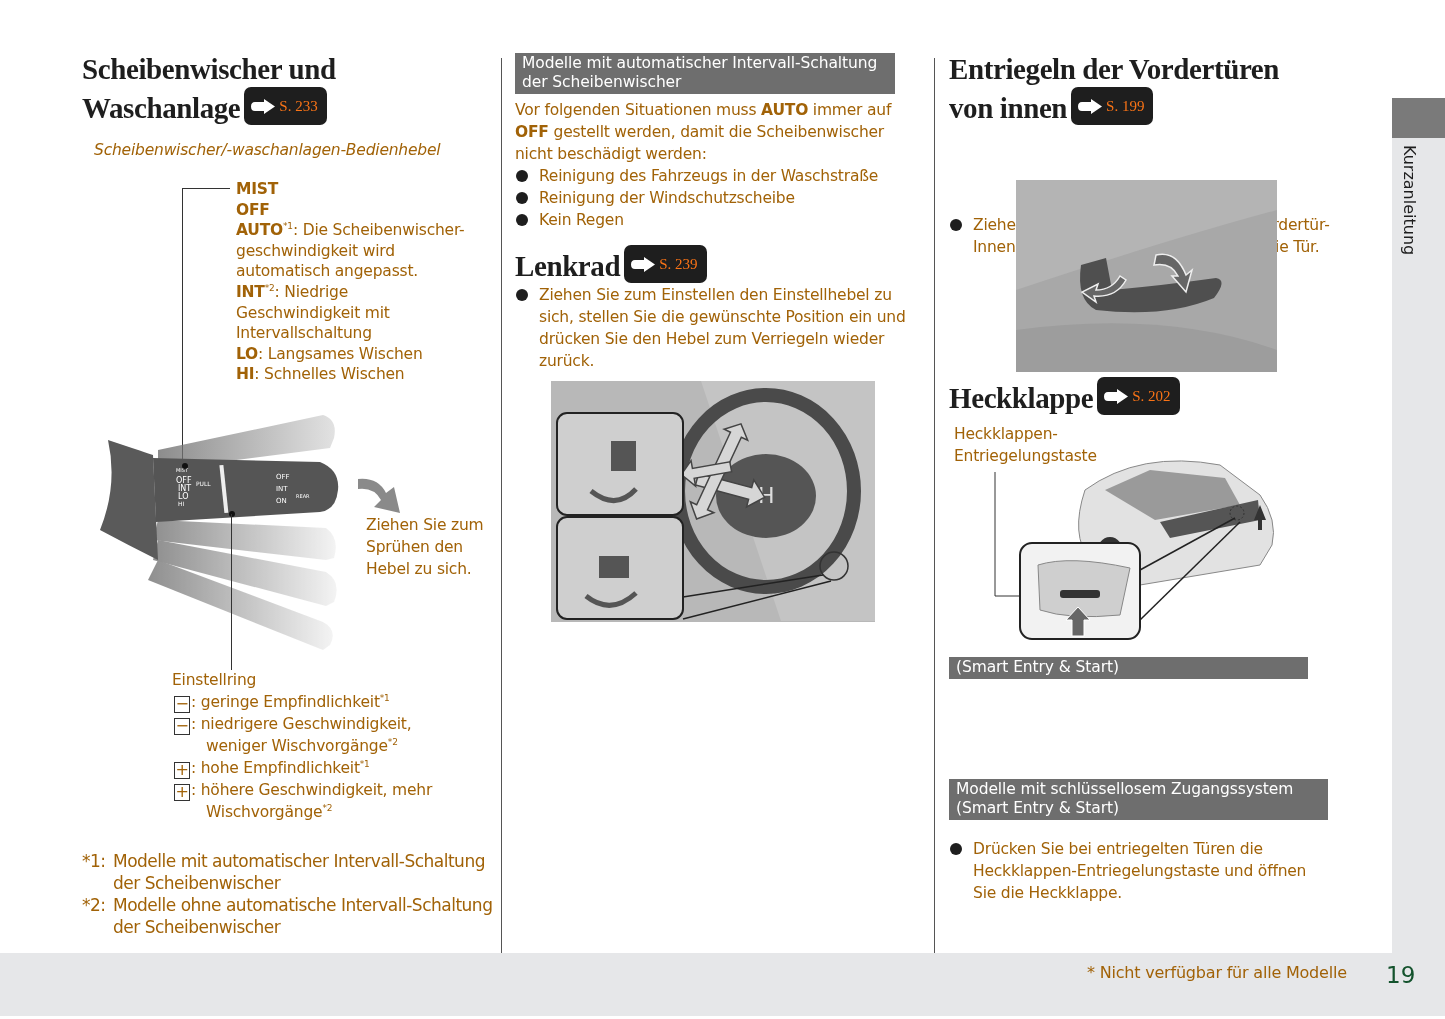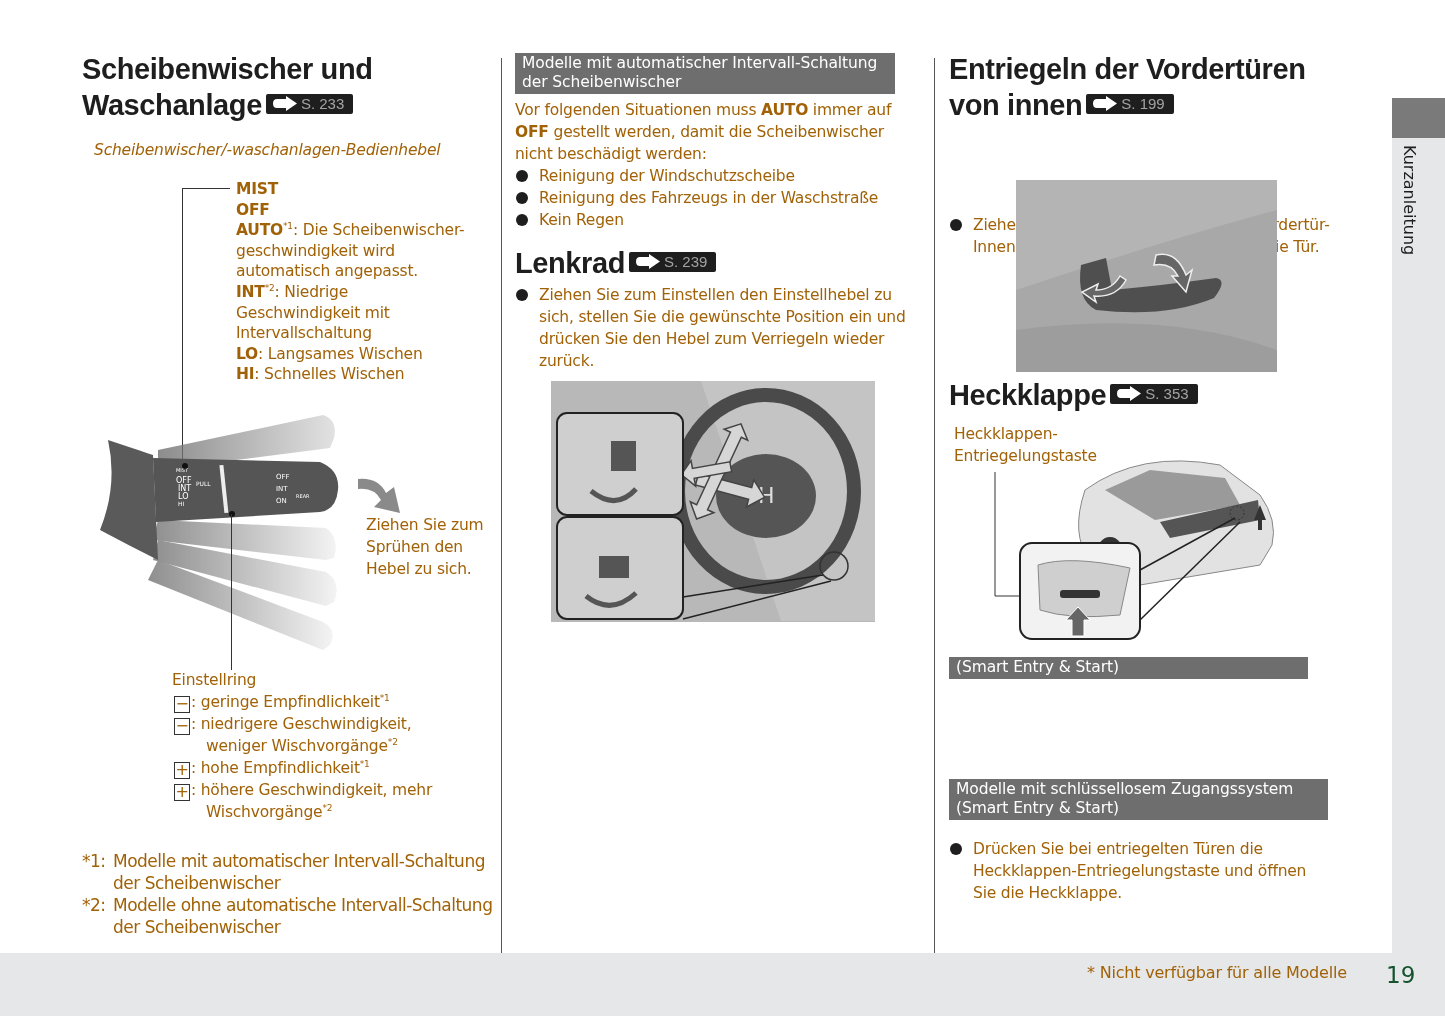--- a/index.html
+++ b/index.html
@@ -2,25 +2,25 @@
 <html><head>
 <meta charset="utf-8">
 <style>
   html, body { margin: 0; padding: 0; }
   body {
     width: 1445px; height: 1019px; position: relative; overflow: hidden;
     background: #ffffff; color: #1e1e1e;
     font-family: "DejaVu Sans", sans-serif;
   }
   .abs { position: absolute; }
-  .h1 { font-family: Liberation Sans, sans-serif; font-weight: bold; font-size: 29px; line-height: 36px; color: #1e1e1e; letter-spacing: -0.4px; }
+  .h1 { font-family: Liberation Serif, serif; font-weight: bold; font-size: 29px; line-height: 36px; color: #1e1e1e; letter-spacing: -0.4px; }
   .txt { font-size: 15.5px; line-height: 22px; color: #a16207; letter-spacing: -0.2px; }
   .pill {
-    display: inline-flex; align-items: center; height: 20px; padding: 0 9px 0 5px;
-    background: #1e1e1e; color: #a3a3a3; border-radius: 2px; font-size: 15px; font-weight: normal;
+    display: inline-flex; align-items: center; height: 38px; padding: 0 9px 0 5px;
+    background: #1e1e1e; color: #f97316; border-radius: 7px; font-size: 15px; font-weight: normal;
     letter-spacing: 0; vertical-align: 4px; margin-left: 4px;
   }
   .pill .arr { display: inline-block; width: 28px; height: 15px; margin-right: 2px; }
   .band { background: #6e6e6e; color: #fff; font-size: 15.5px; line-height: 19px; padding: 1px 7px 2px 7px; letter-spacing: -0.1px; }
   .bullet { position: relative; padding-left: 24px; }
   .bullet .dot { position: absolute; left: 1px; top: 5px; width: 12px; height: 12px; border-radius: 50%; background: #1e1e1e; }
   .vline { position: absolute; width: 1px; background: #555; }
   b { font-weight: bold; }
   sup { font-size: 9px; vertical-align: 6px; line-height: 0; }
   .sq { display: inline-block; width: 16px; height: 17px; border: 1px solid #333; box-sizing: border-box; text-align: center; line-height: 14px; font-size: 16px; vertical-align: -2px; margin-right: 1px; }
@@ -135,22 +135,22 @@
 <div class="abs band" style="left:515px; top:53px; width:366px;">
   <div>Modelle mit automatischer Intervall-Schaltung</div>
   <div>der Scheibenwischer</div>
 </div>
 <div class="abs txt" style="left:515px; top:99px; width:410px;">
   <span>Vor folgenden Situationen muss </span><b>AUTO</b><span> immer auf</span><br>
   <b>OFF</b><span> gestellt werden, damit die Scheibenwischer</span><br>
   <span>nicht beschädigt werden:</span>
 </div>
 <div class="abs txt" style="left:515px; top:165px;" id="midbullets">
+    <div class="bullet"><span class="dot"></span><span>Reinigung des Fahrzeugs in der Waschstraße</span></div>
     <div class="bullet"><span class="dot"></span><span>Reinigung der Windschutzscheibe</span></div>
-    <div class="bullet"><span class="dot"></span><span>Reinigung des Fahrzeugs in der Waschstraße</span></div>
     <div class="bullet"><span class="dot"></span><span>Kein Regen</span></div>
   </div>
 
 <div class="abs h1" style="left:515px; top:245px;">
   <span>Lenkrad</span><span class="pill">
       <svg class="arr" viewBox="0 0 28 15">
         <path d="M2 7.5 Q2 3 6 3 H15 V0 L26 7.5 L15 15 V12 H6 Q2 12 2 7.5 Z" fill="#fff"></path>
       </svg>
       <span>S. 239</span>
     </span>
@@ -215,21 +215,21 @@
     <path d="M140 75 Q160 70 170 95 L176 90 L170 112 L156 96 L162 96 Q155 82 138 85 Z" fill="#666" stroke="#eee" stroke-width="1.5"></path>
     <path d="M110 100 Q100 118 78 116 L80 122 L66 112 L82 104 L80 110 Q96 110 104 96 Z" fill="#666" stroke="#eee" stroke-width="1.5"></path>
   </svg>
 </div>
 
 <div class="abs h1" style="left:949px; top:377px;">
   <span>Heckklappe</span><span class="pill">
       <svg class="arr" viewBox="0 0 28 15">
         <path d="M2 7.5 Q2 3 6 3 H15 V0 L26 7.5 L15 15 V12 H6 Q2 12 2 7.5 Z" fill="#fff"></path>
       </svg>
-      <span>S. 353</span>
+      <span>S. 202</span>
     </span>
 </div>
 <div class="abs txt" style="left:954px; top:423px;">
   <div>Heckklappen-</div>
   <div>Entriegelungstaste</div>
 </div>
 
 <svg class="abs" style="left:990px; top:450px;" width="290" height="192" viewBox="0 0 290 192">
   <path d="M95 40 Q150 0 230 15 L270 45 Q288 70 282 95 L270 115 L150 135 L100 110 Q80 85 95 40 Z" fill="#e2e2e2" stroke="#888" stroke-width="1"></path>
   <path d="M115 40 L160 20 L235 28 L250 55 L165 70 Z" fill="#9a9a9a"></path>

